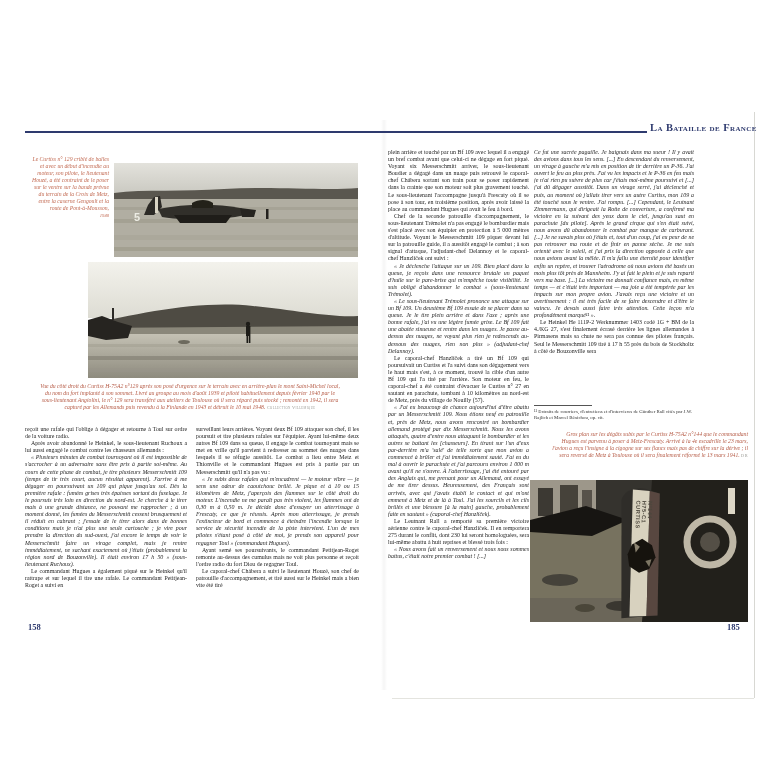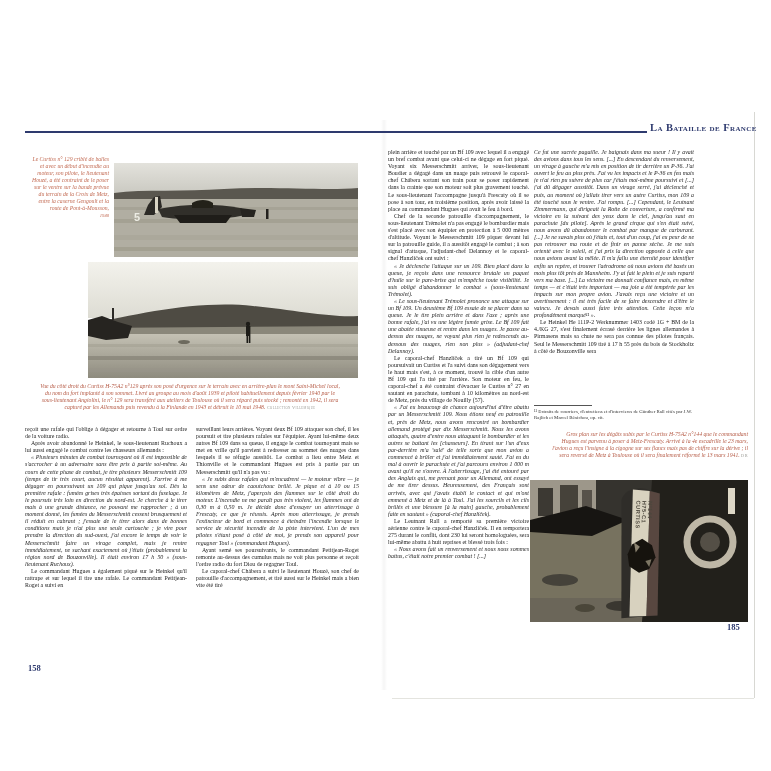--- a/index.html
+++ b/index.html
@@ -29,21 +29,21 @@
   .col p.q.cont{font-style:italic;}
   #lcol1{left:25px;top:426px;width:162px;height:196px;}
   #lcol2{left:196px;top:426px;width:163px;height:190px;}
   #rcol1{left:388px;top:149px;width:141px;height:488px;}
   #rcol2{left:534px;top:149px;width:160px;height:252px;}
   
   .fn-rule{position:absolute;left:534px;top:405px;width:58px;height:0.8px;background:#555;}
   .footnote{position:absolute;left:534px;top:409px;width:160px;font-size:4.9px;line-height:6px;color:#333;}
   
   .pagenum{position:absolute;font-size:8.5px;font-weight:bold;color:#2e3a6e;}
-  #p158{left:28px;top:622px;margin-top:41px;}
+  #p158{left:28px;top:622px;}
   #p159{left:727px;top:622px;}
   
   .photo{position:absolute;overflow:hidden;}
   #photo1{left:114px;top:163px;width:244px;height:94px;}
   #photo2{left:88px;top:262px;width:270px;height:116px;}
   #photo3{left:530px;top:480px;width:218px;height:142px;}
   .photo svg{display:block;}
 </style>
 </head>
 <body>

